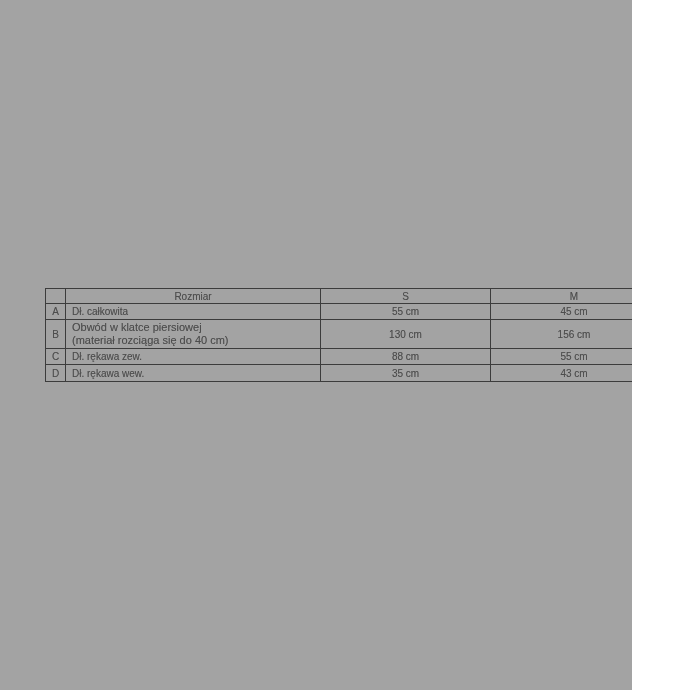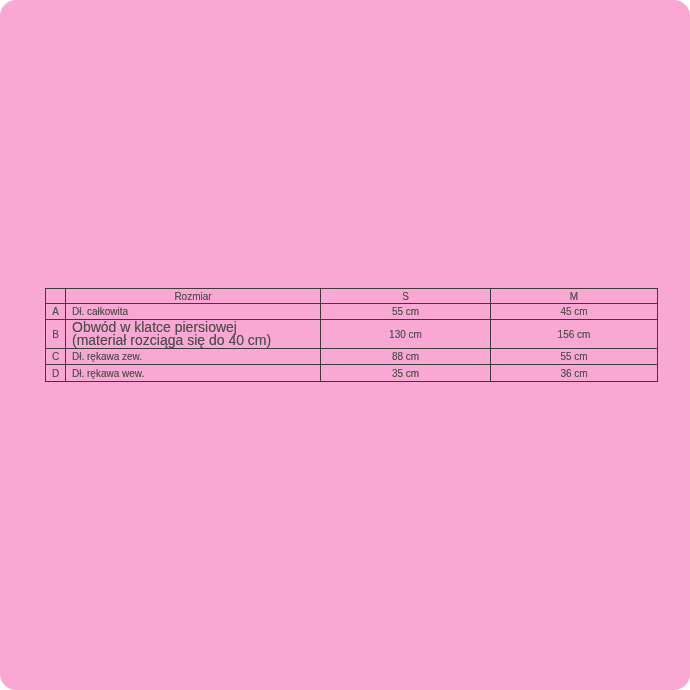--- a/index.html
+++ b/index.html
@@ -5,25 +5,24 @@
   html, body {
     margin: 0;
     padding: 0;
     width: 690px;
     height: 690px;
     background: #ffffff;
     font-family: "Liberation Sans", sans-serif;
   }
   .canvas {
     position: relative;
-    width: 690px;
+    width: 632px;
     height: 690px;
-    background: #f9a8d4;
+    background: #a3a3a3;
     overflow: hidden;
-    border-radius: 16px;
   }
   table.size-table {
     position: absolute;
     left: 45px;
     top: 288px;
     width: 612px;
     border-collapse: collapse;
     table-layout: fixed;
     color: #4d4d4d;
     font-size: 10px;
@@ -44,21 +43,21 @@
 
   tr.r-header { height: 15px; }
   tr.r-a      { height: 16px; }
   tr.r-b      { height: 29px; }
   tr.r-c      { height: 16px; }
   tr.r-d      { height: 17px; }
 
   .cell-center { text-align: center; }
   .cell-left   { text-align: left; }
   .label-two-line {
-    font-size: 14px;
+    font-size: 11px;
     line-height: 13px;
     white-space: normal;
   }
   .label-two-line .line { display: block; }
 </style>
 </head>
 <body>
 
 <div class="canvas">
 
@@ -99,18 +98,18 @@
       <td class="cell-center">C</td>
       <td class="cell-left">Dł. rękawa zew.</td>
       <td class="cell-center">88 cm</td>
       <td class="cell-center">55 cm</td>
     </tr>
 
     <tr class="r-d">
       <td class="cell-center">D</td>
       <td class="cell-left">Dł. rękawa wew.</td>
       <td class="cell-center">35 cm</td>
-      <td class="cell-center">36 cm</td>
+      <td class="cell-center">43 cm</td>
     </tr>
   </tbody>
     </table>
 
 </div>
 
 </body></html>

